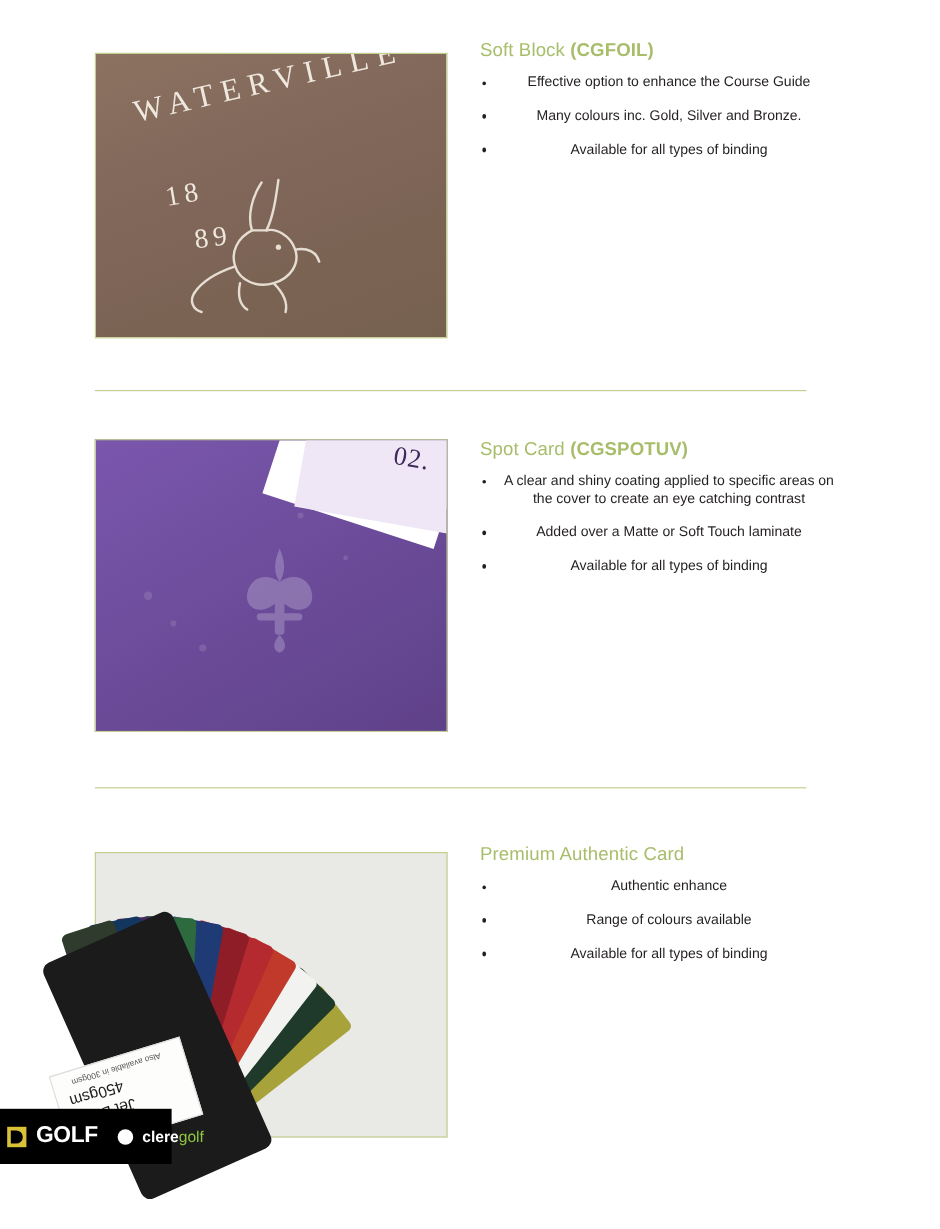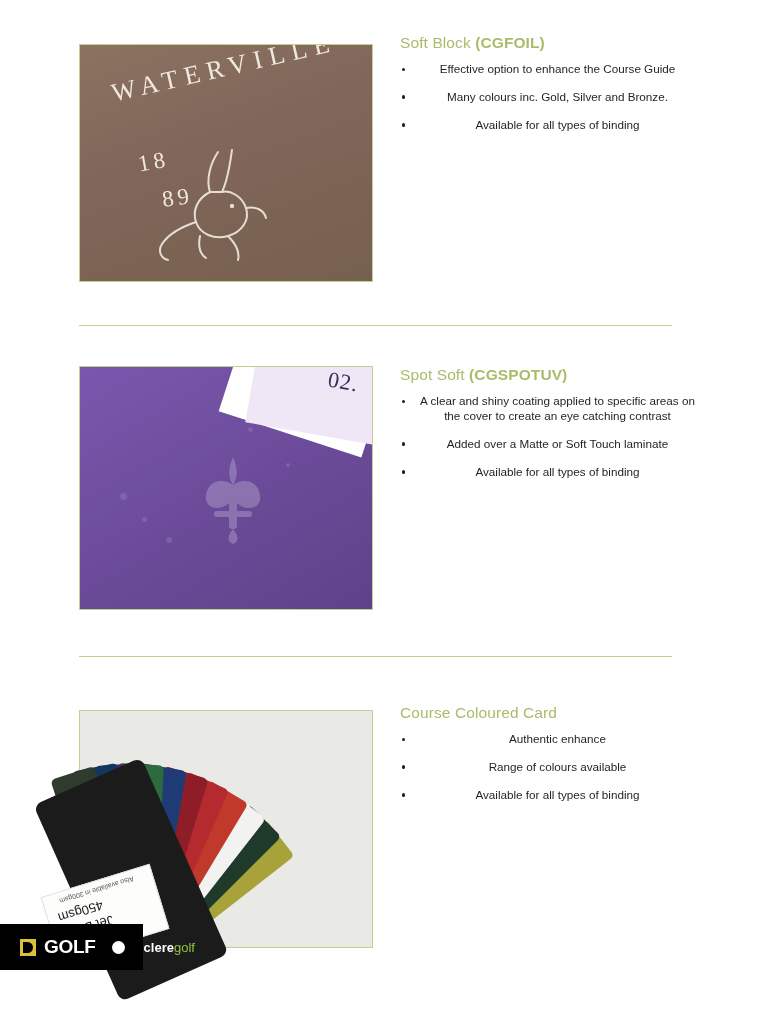--- a/index.html
+++ b/index.html
@@ -264,21 +264,21 @@
   .footer-logo {
     position: absolute;
     left: 0;
     top: 924px;
     width: 143px;
     height: 46px;
     background: #000000;
     display: flex;
     align-items: center;
     gap: 8px;
-    padding-left: 20px;
+    padding-left: 6px;
     box-sizing: border-box;
   }
   .fl-mark {
     width: 16px;
     height: 17px;
     background: #d9c23a;
     position: relative;
     flex: 0 0 auto;
   }
   .fl-mark:after {
@@ -296,21 +296,21 @@
     letter-spacing: -.3px;
   }
   .fl-sep {
     width: 1px;
     height: 26px;
     background: #3a3a3a;
   }
   .fl-clere {
     display: flex;
     align-items: center;
-    gap: 19px;
+    gap: 8px;
   }
   .fl-ball {
     width: 13px;
     height: 13px;
     border-radius: 50%;
     background: #ffffff;
   }
   .fl-clere-txt {
     font-size: 13px;
     color: #ffffff;
@@ -375,21 +375,21 @@
         </svg>
         <div class="gloss-dot" style="left:40px; top:126px; width:7px; height:7px;"></div>
         <div class="gloss-dot" style="left:62px; top:150px; width:5px; height:5px;"></div>
         <div class="gloss-dot" style="left:86px; top:170px; width:6px; height:6px;"></div>
         <div class="gloss-dot" style="left:168px; top:60px; width:5px; height:5px;"></div>
         <div class="gloss-dot" style="left:206px; top:96px; width:4px; height:4px;"></div>
       </div>
     </div>
 
     <div class="text-col">
-      <h2 class="heading"><span>Spot Soft </span><span class="code">(CGSPOTUV)</span></h2>
+      <h2 class="heading"><span>Spot Card </span><span class="code">(CGSPOTUV)</span></h2>
       <ul class="bullets">
         <li>A clear and shiny coating applied to specific areas on the cover to create an eye catching contrast</li>
         <li>Added over a Matte or Soft Touch laminate</li>
         <li>Available for all types of binding</li>
       </ul>
     </div>
   </div>
 
   <div class="rule rule-2"></div>
 
@@ -413,21 +413,21 @@
 
       <div class="label-card">
         <div class="l3">Also available in 300gsm</div>
         <div class="l2">450gsm</div>
         <div class="l1">Jet Black</div>
       </div>
       <div class="pivot"></div>
     </div>
 
     <div class="text-col" style="top:40px;">
-      <h2 class="heading"><span>Course Coloured Card</span><span class="code"></span></h2>
+      <h2 class="heading"><span>Premium Authentic Card</span><span class="code"></span></h2>
       <ul class="bullets">
         <li>Authentic enhance</li>
         <li>Range of colours available</li>
         <li>Available for all types of binding</li>
       </ul>
     </div>
   </div>
 
   <div class="footer-logo">
     <div class="fl-mark"></div>

